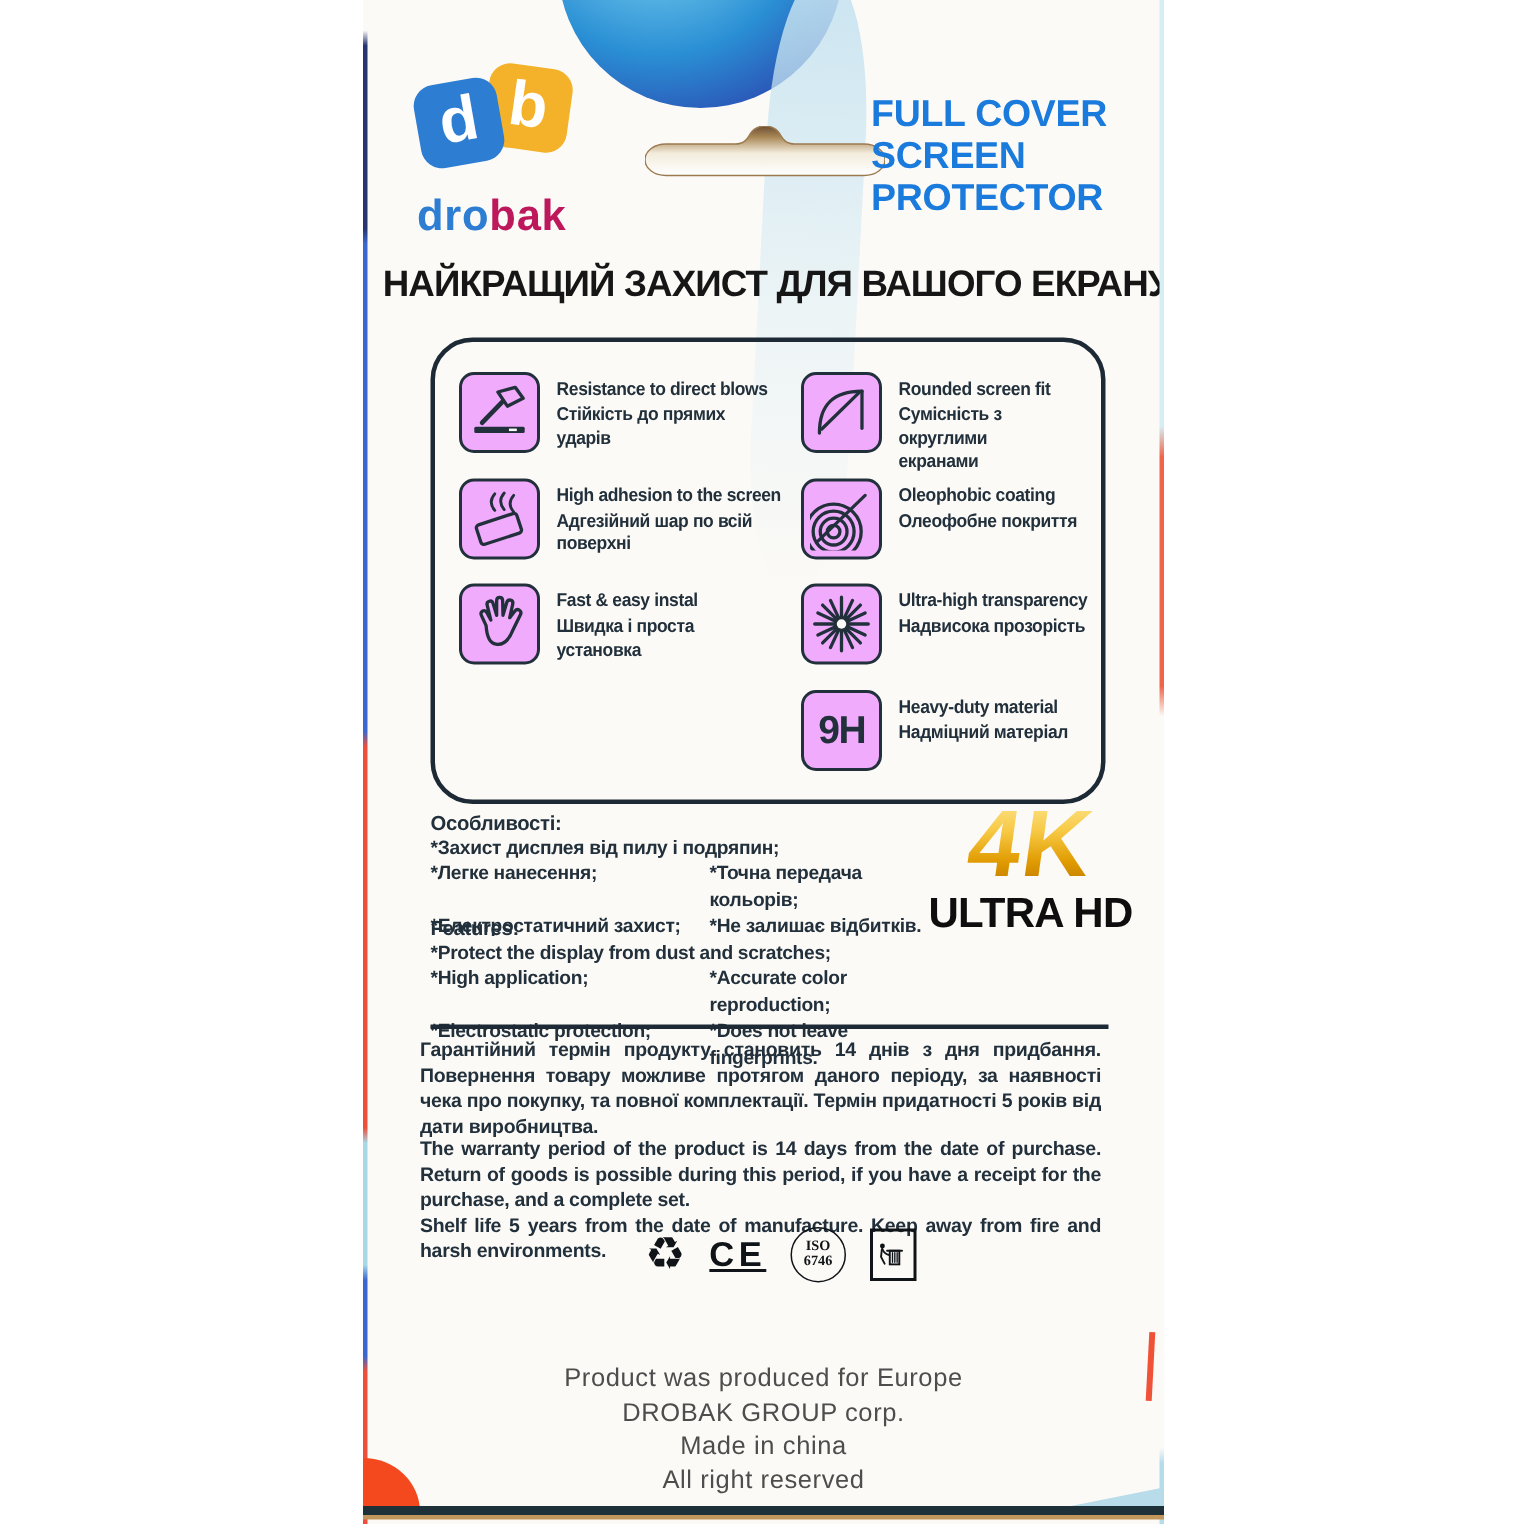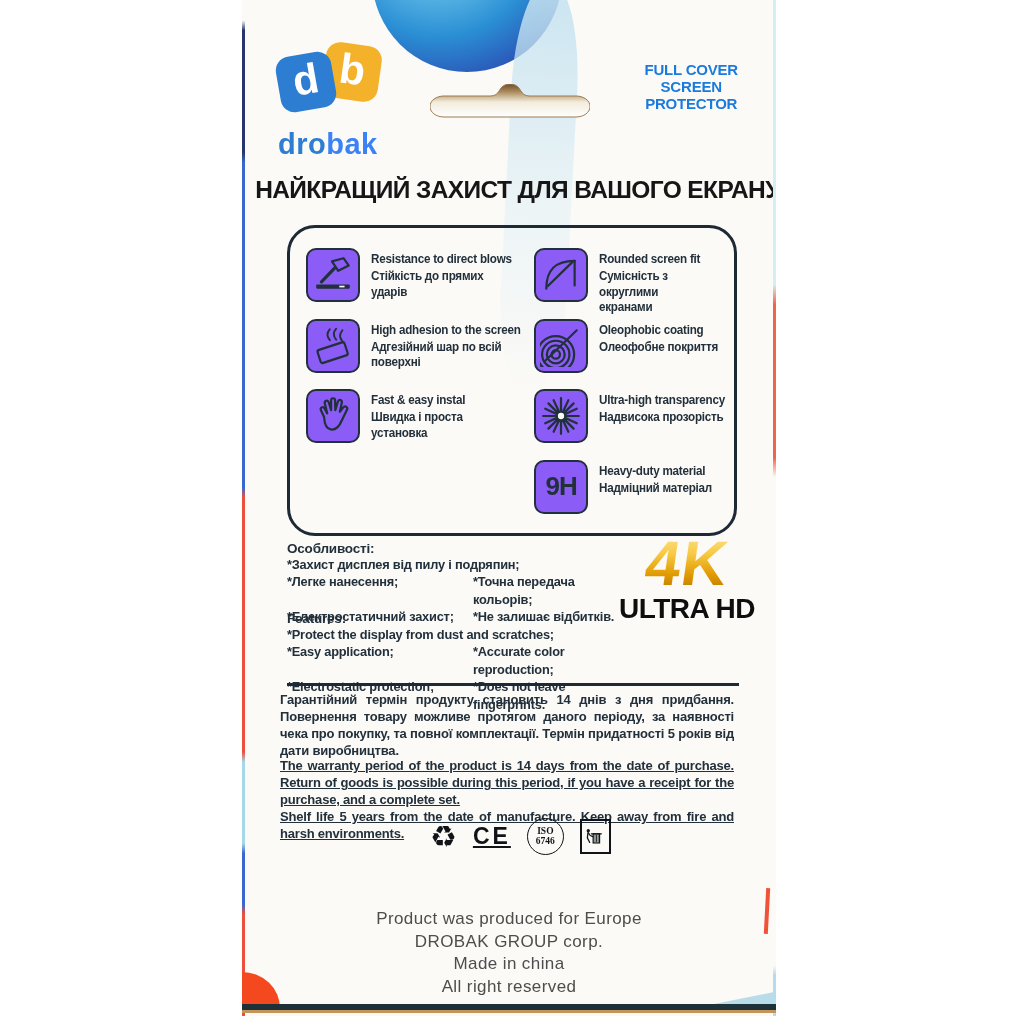--- a/index.html
+++ b/index.html
@@ -40,38 +40,38 @@
 
   
   .logo { position:absolute; left:36px; top:42px; width:130px; }
   .logo-marks { position:relative; height:82px; }
   .mark { position:absolute; width:56px; height:56px; border-radius:14px; display:flex; align-items:center; justify-content:center; }
   .mark-blue { left:0; top:12px; background:#2d7dd2; transform:rotate(-10deg); z-index:2; }
   .mark-yellow { left:46px; top:2px; background:#f3b229; transform:rotate(8deg); z-index:1; }
   .mark span { color:#fff; font-size:42px; font-weight:700; line-height:1; margin-top:-4px; }
   .logo-word { font-size:29px; font-weight:700; letter-spacing:.5px; margin-top:4px; }
   .logo-word .w-blue { color:#2d7dd2; }
-  .logo-word .w-yellow { color:#3b82f6; }
-
-  
-  .tagline { position:absolute; right:38px; top:62px; text-align:center; color:#1a7bdc;
-    font-size:15px; font-weight:700; line-height:1.12; letter-spacing:-.2px; }
+  .logo-word .w-yellow { color:#be185d; }
+
+  
+  .tagline { position:absolute; right:38px; top:62px; text-align:left; color:#1a7bdc;
+    font-size:25px; font-weight:700; line-height:1.12; letter-spacing:-.2px; }
 
   
   .headline { position:absolute; left:0; width:551px; top:176px; text-align:center;
     font-size:24.5px; font-weight:700; color:#161616; letter-spacing:-.6px; white-space:nowrap; }
 
   
   .fbox { position:absolute; left:45px; top:225px; width:450px; height:311px;
     border:3px solid #1d2a36; border-radius:28px; padding:20px 6px 0 16px;
     display:grid; grid-template-columns:1fr 1fr; column-gap:4px; background:transparent; }
   .fcol { display:flex; flex-direction:column; }
   .feat { display:flex; gap:11px; height:70.5px; align-items:flex-start; }
   .feat-icon { flex:0 0 54px; width:54px; height:54px; border:2.5px solid #22303c; border-radius:10px;
-    display:flex; align-items:center; justify-content:center; background:#8b5cf6; }
+    display:flex; align-items:center; justify-content:center; background:#f0abfc; }
   .feat-icon svg { width:42px; height:42px; }
   .ic { stroke:#22303c; stroke-width:2.1; fill:none; stroke-linecap:round; stroke-linejoin:round; }
   .nineH { font-size:26px; font-weight:700; color:#22303c; letter-spacing:-1px; }
   .feat-text { padding-top:4px; transform:scaleX(.94); transform-origin:left top; }
   .feat-en { font-size:12.4px; font-weight:700; color:#22303c; letter-spacing:-.25px; white-space:nowrap; margin-bottom:3px; }
   .feat-uk { font-size:12.4px; font-weight:700; color:#22303c; letter-spacing:-.25px; line-height:1.25; white-space:pre-line; }
 
   
   .spec { position:absolute; left:45px; width:330px; color:#22303c; }
   .spec-uk { top:541px; } .spec-en { top:611px; }
@@ -86,21 +86,21 @@
     .uhd-4k { background:linear-gradient(180deg,#fce38a 0%,#f7c843 34%,#e09a00 68%,#b87400 100%);
       -webkit-background-clip:text; -webkit-text-fill-color:transparent; }
   }
   .uhd-label { font-size:28px; font-weight:800; color:#0e0e0e; letter-spacing:-.5px; margin-top:-1px; }
 
   .divider { position:absolute; left:45px; top:683px; width:452px; height:3px; background:#1d2a36; }
 
   
   .warr { position:absolute; left:38px; width:454px; font-size:13px; font-weight:700; color:#22303c;
     text-align:justify; line-height:1.3; letter-spacing:-.2px; }
-  .warr-uk { top:692px; } .warr-en { top:758px;text-decoration:underline; }
+  .warr-uk { top:692px; } .warr-en { top:758px; }
 
   
   .certs { position:absolute; left:188px; top:818px; display:flex; align-items:center; gap:16px; color:#101418; }
   .cert-recycle { font-family:"DejaVu Sans", sans-serif; font-size:30px; line-height:1; }
   .cert-ce { font-size:23px; font-weight:600; letter-spacing:3px;text-decoration:underline; }
   .cert-iso { width:37px; height:37px; border:1.8px solid #101418; border-radius:50%;
     display:flex; flex-direction:column; align-items:center; justify-content:center; line-height:1; }
   .cert-iso span { font-size:9.5px; font-weight:800; font-family:"Liberation Serif", serif; }
   .cert-bin { width:31px; height:35px; border:2.2px solid #101418; display:flex; align-items:center; justify-content:center; }
 
@@ -281,21 +281,21 @@
 
     <div class="uhd">
       <div class="uhd-4k">4K</div>
       <div class="uhd-label">ULTRA HD</div>
     </div>
 
     <div class="spec spec-en">
       <div class="spec-title">Features:</div>
       <div class="spec-line">*Protect the display from dust and scratches;</div>
       <div class="spec-cols">
-        <span>*Easy application;</span>
+        <span>*High application;</span>
         <span>*Accurate color reproduction;</span>
         <span>*Electrostatic protection;</span>
         <span>*Does not leave fingerprints.</span>
       </div>
     </div>
 
     <div class="divider"></div>
 
     <div class="warr warr-uk">
       <div>Гарантійний термін продукту становить 14 днів з дня придбання. Повернення товару можливе протягом даного періоду, за наявності чека про покупку, та повної комплектації. Термін придатності 5 років від дати виробництва.</div>

